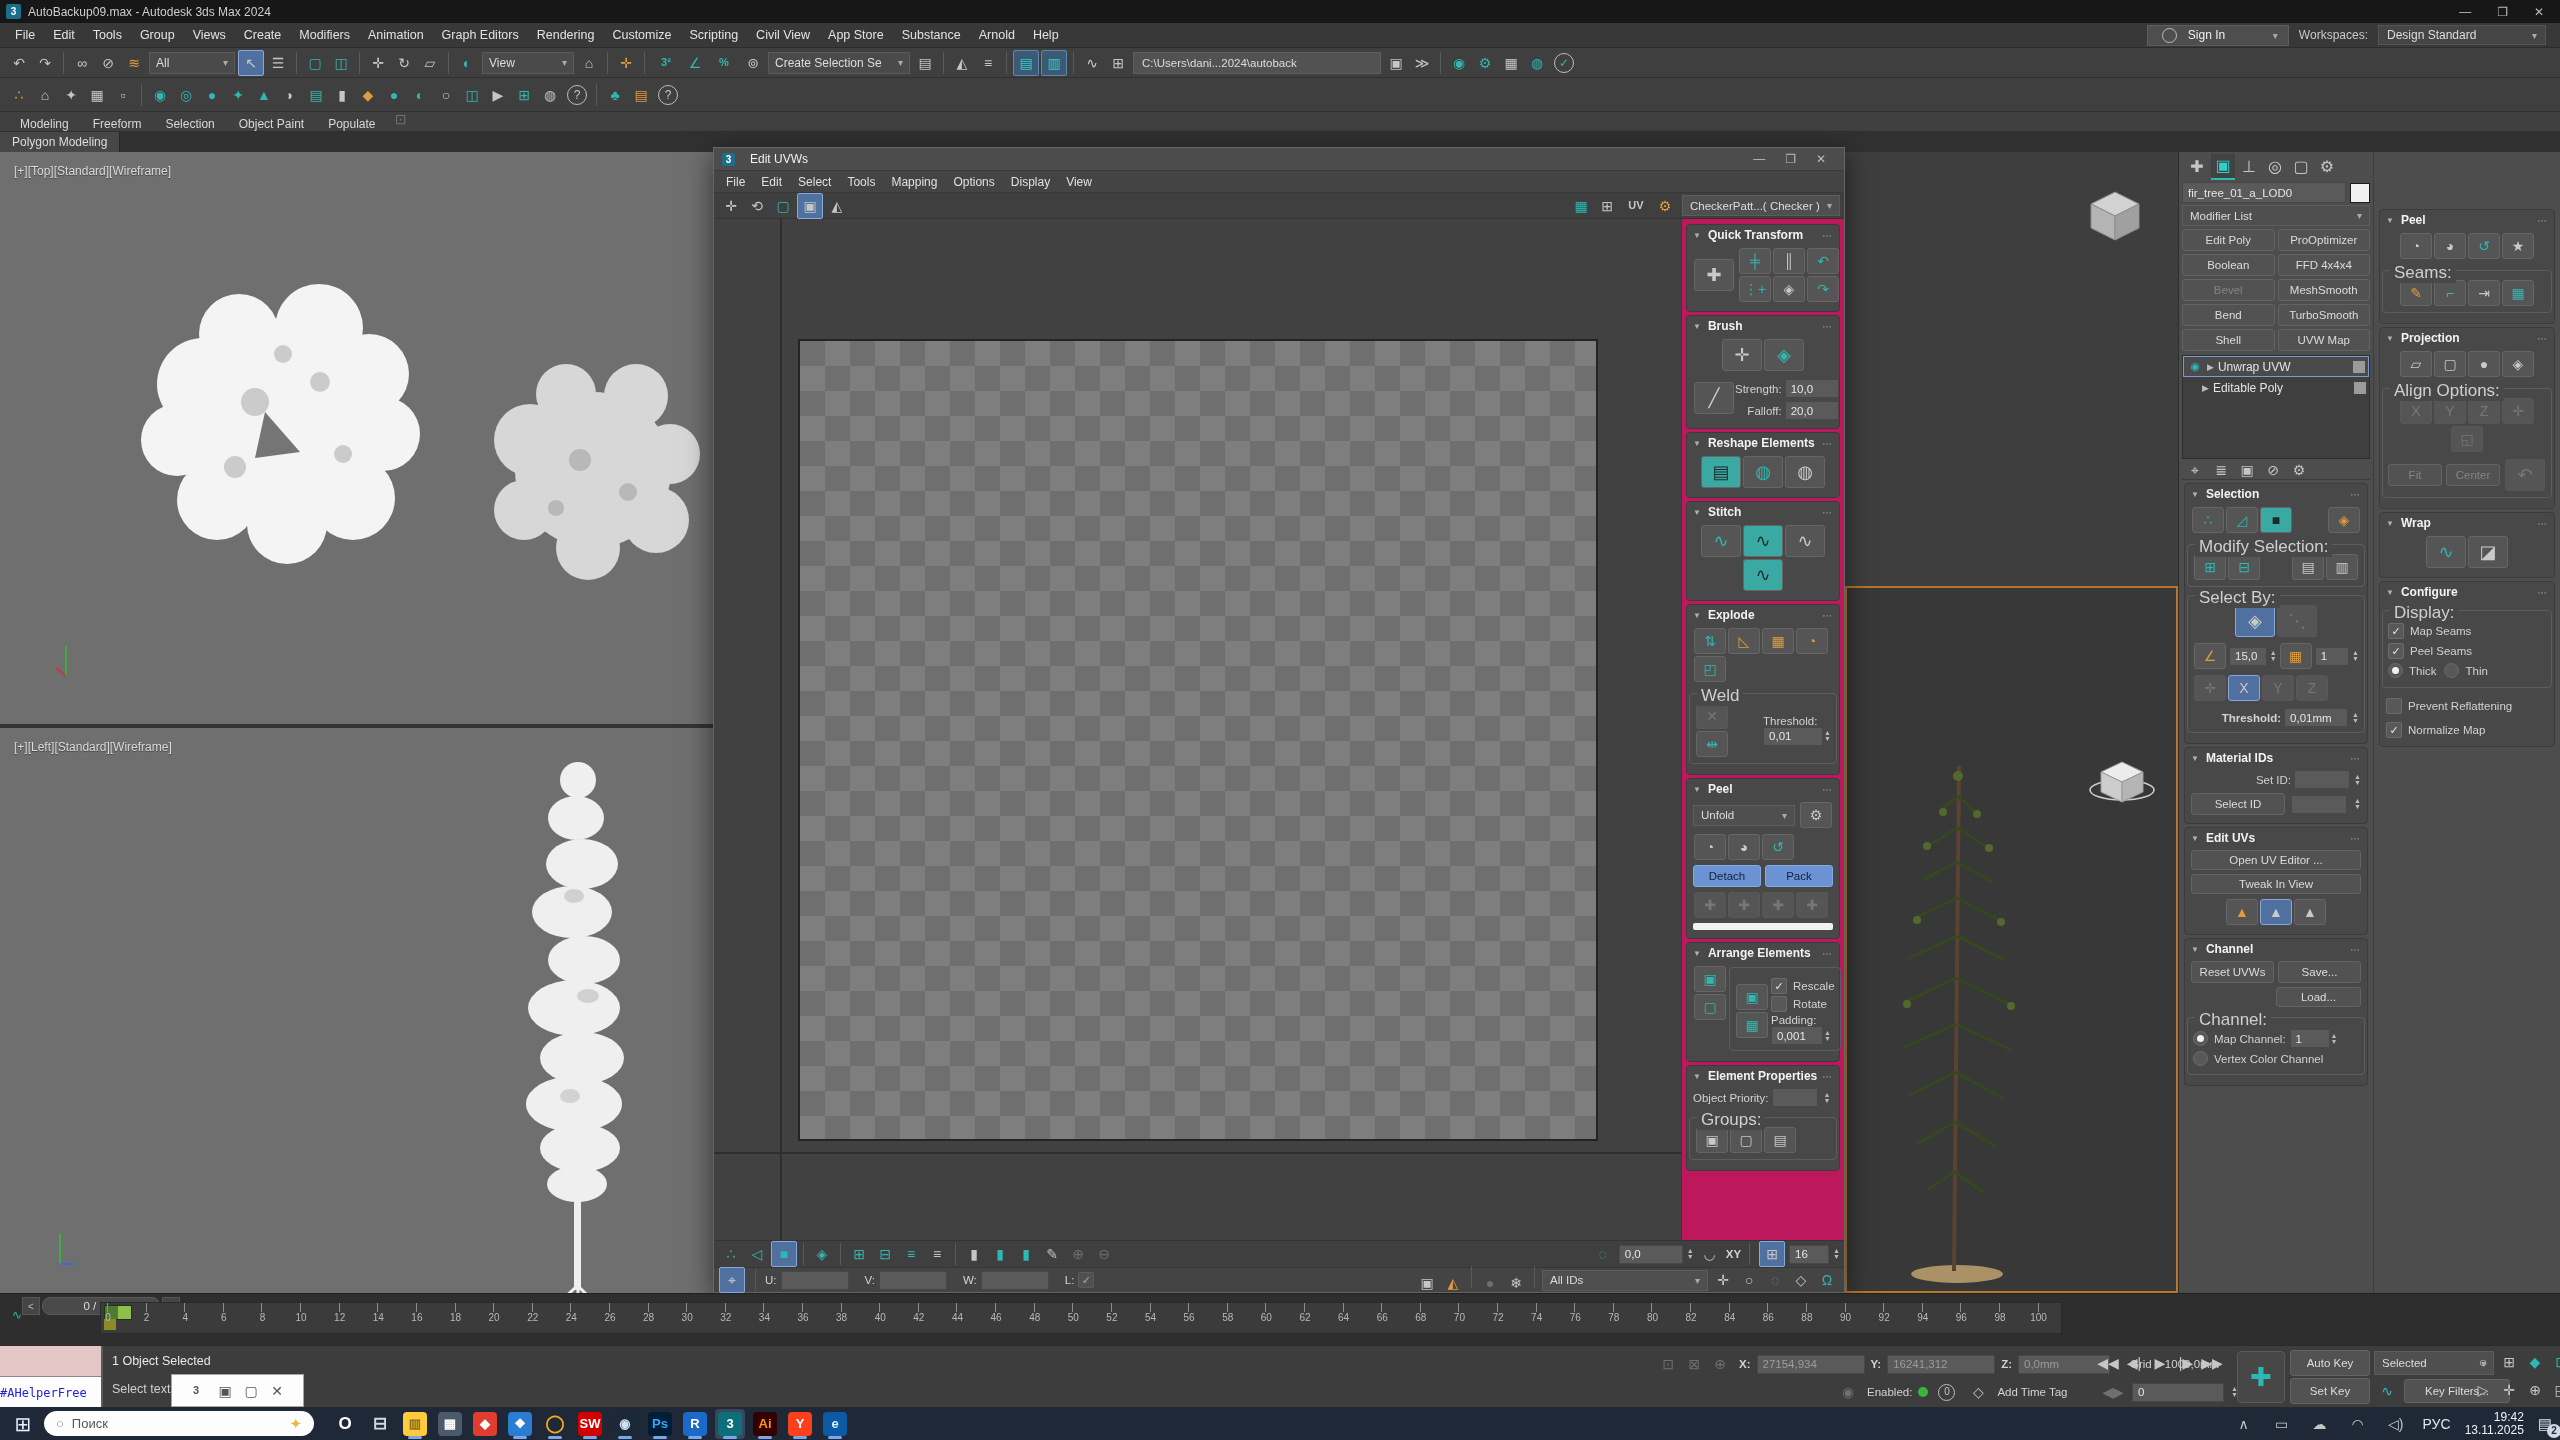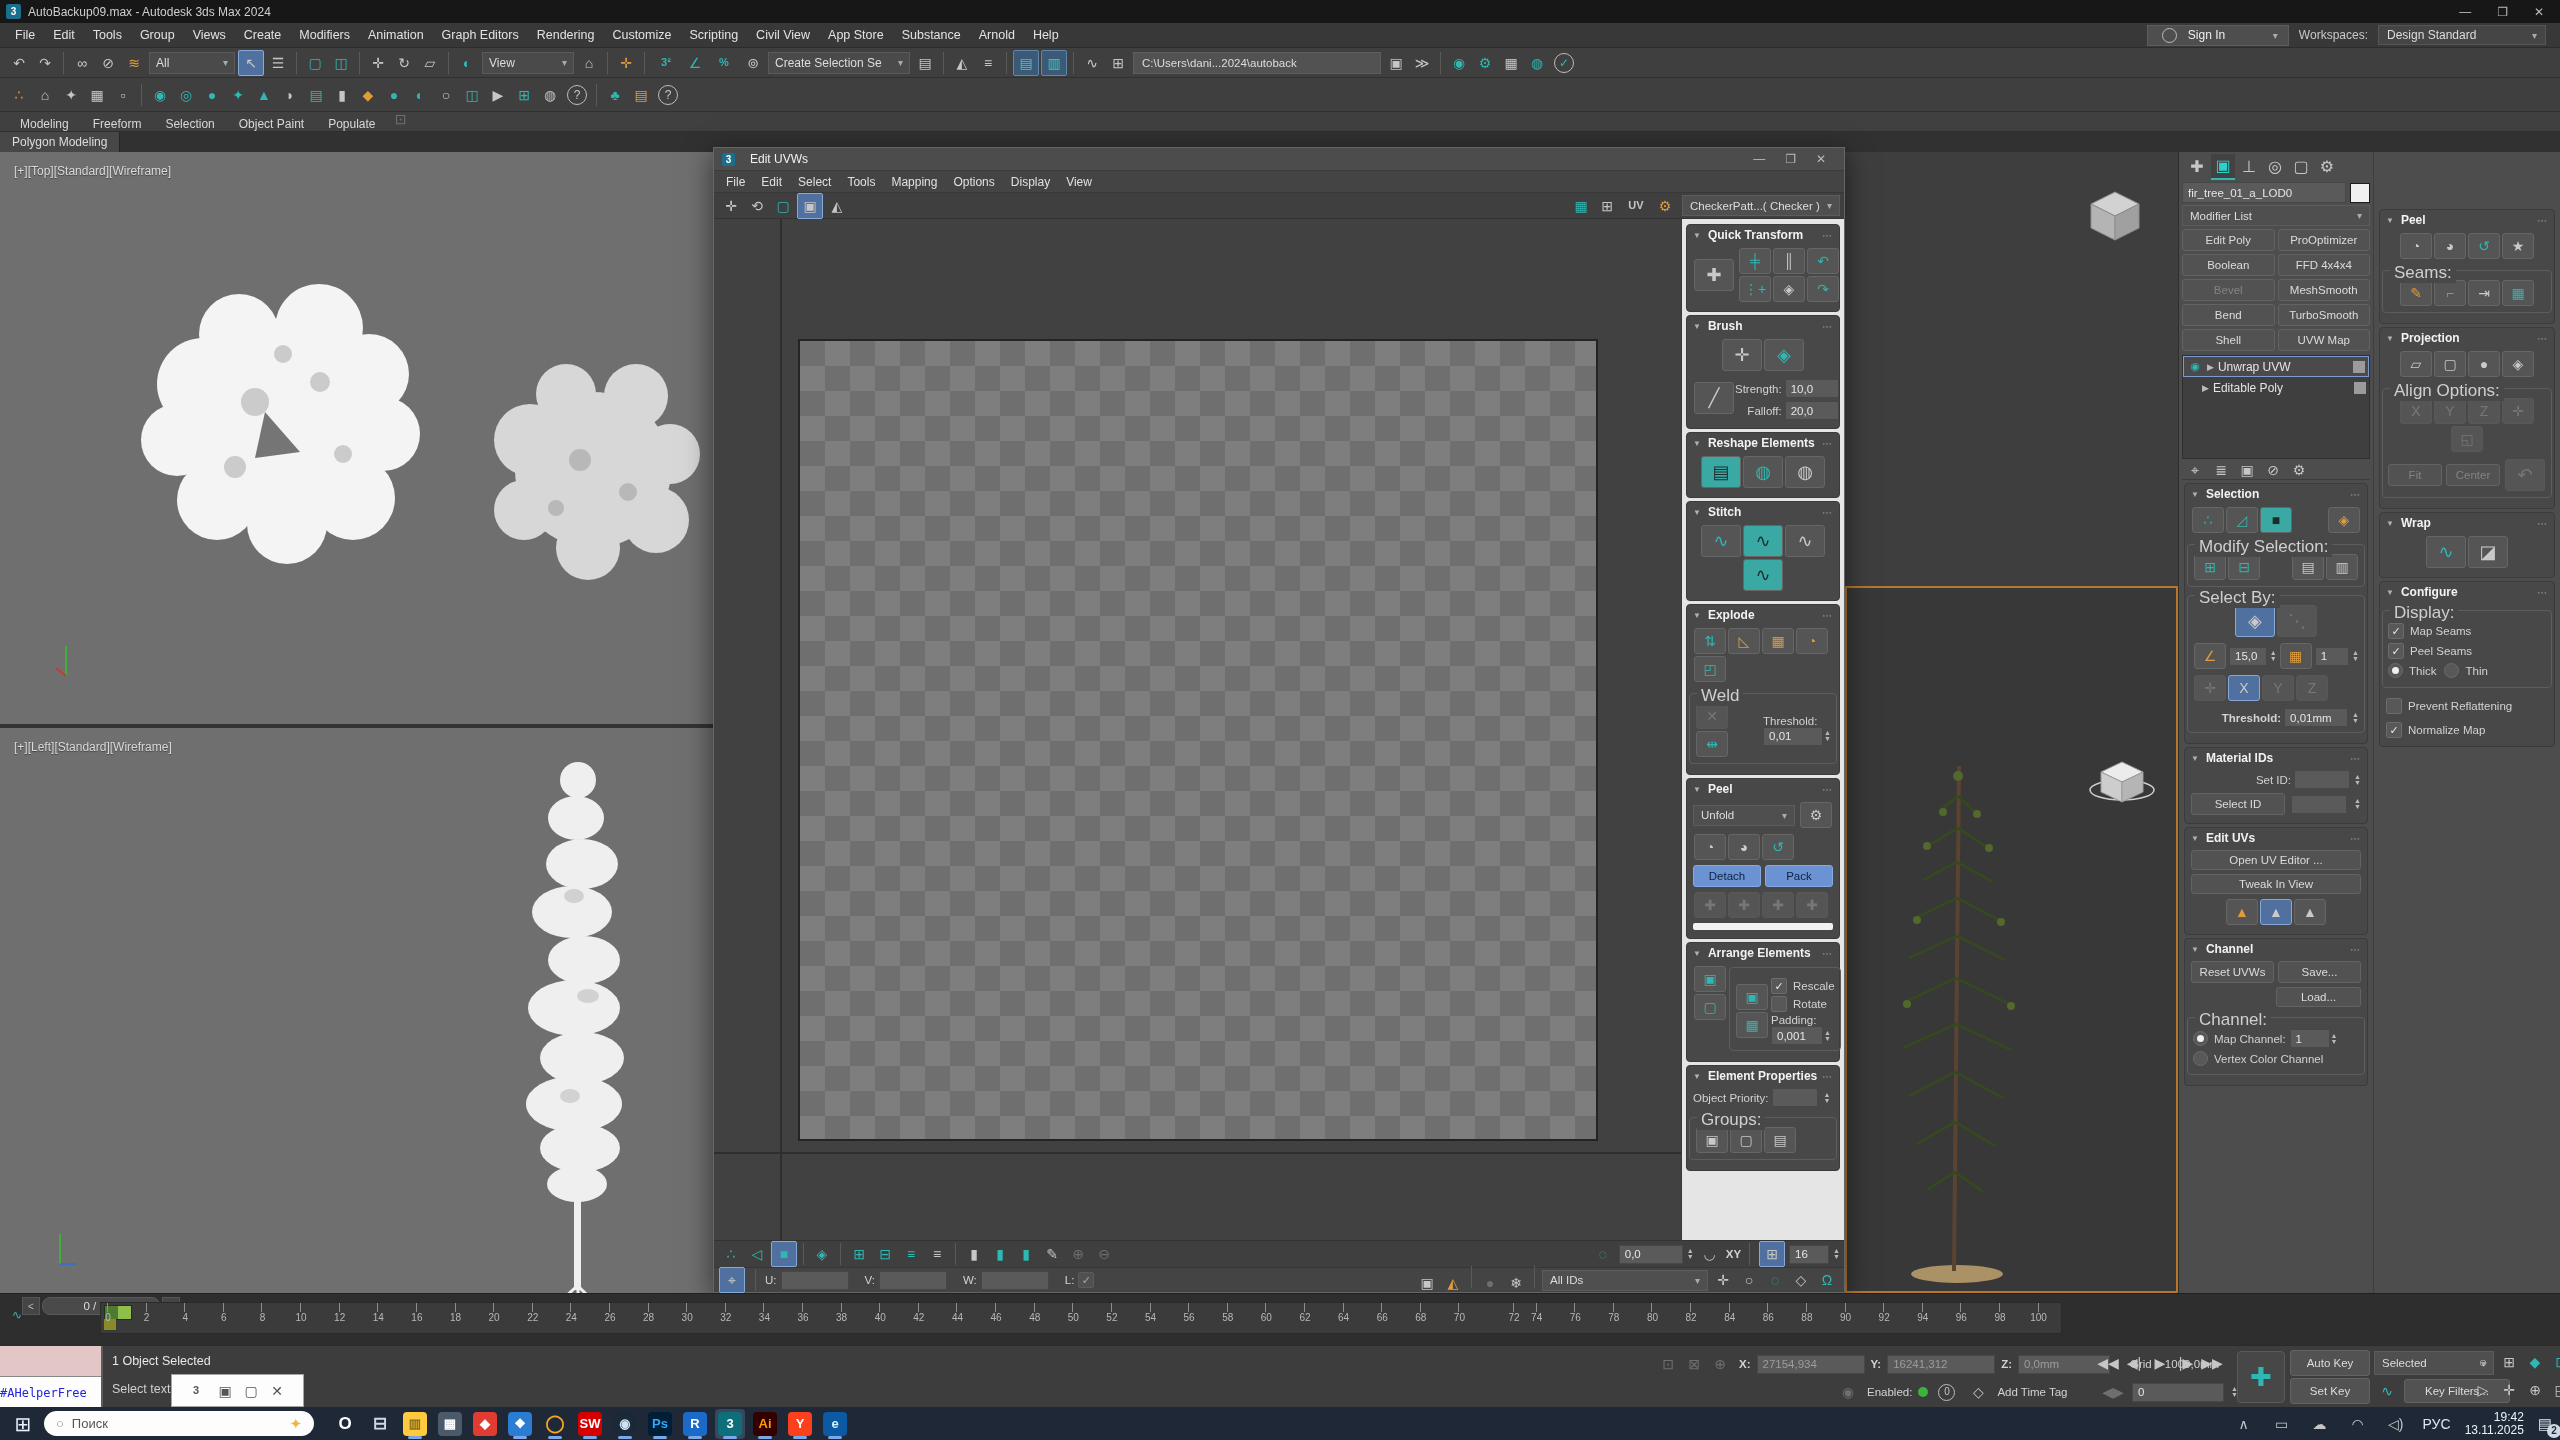--- a/index.html
+++ b/index.html
@@ -55,21 +55,21 @@
   .dlg-title .t{color:#f0f0f0;font-size:12px;}
   .dlg-menu{height:21px;background:#444;display:flex;align-items:center;padding-left:4px;border-bottom:1px solid #383838;}
   .dlg-menu .mitem{padding:3px 8px;font-size:12px;color:#e0e0e0;}
   .dlg-tb{height:25px;background:#3f3f3f;display:flex;align-items:center;padding:0 4px;border-bottom:1px solid #333;}
   .dlg-body{flex:1;display:flex;min-height:0;}
   .canvas{position:relative;flex:1;background:#414141;overflow:hidden;}
   .uv-vline{position:absolute;left:66px;top:0;width:2px;height:100%;background:#2e2e2e;}
   .uv-hline{position:absolute;left:0;top:933px;width:100%;height:2px;background:#2e2e2e;}
   .checker{position:absolute;left:84px;top:120px;width:800px;height:802px;border:2px solid #242424;box-sizing:border-box;
     background-image:repeating-conic-gradient(#7e7e7e 0 25%,#6f6f6f 0 50%);background-size:50px 50px;}
-  .sidepanel{width:163px;background:#e5e5e5;border-left:1px solid #393939;overflow:hidden;padding:2px 2px;box-sizing:border-box;}
+  .sidepanel{width:163px;background:#be185d;border-left:1px solid #393939;overflow:hidden;padding:2px 2px;box-sizing:border-box;}
   .dlg-tb2{height:26px;background:#3f3f3f;border-top:1px solid #333;display:flex;align-items:center;padding:0 4px;}
   .dlg-status{height:24px;background:#444;border-top:1px solid #363636;display:flex;align-items:center;padding:0 4px;gap:4px;}
   .field{background:#5a5a5a;border:1px solid #474747;color:#e6e6e6;height:17px;display:inline-flex;align-items:center;padding:0 5px;font-size:11.5px;}
   .field.gray{color:#9c9c9c;}
   .spin{display:inline-flex;flex-direction:column;justify-content:center;color:#b9b9b9;font-size:7px;line-height:6px;margin-left:1px;}
   .spin::before{content:"▲";}
   .spin::after{content:"▼";}
   .ddbox{background:#4f4f4f;border:1px solid #5c5c5c;height:19px;display:flex;align-items:center;padding:0 7px;color:#ddd;font-size:11.5px;}
   
   .rollout{background:#484848;border:1px solid #3b3b3b;border-radius:4px;margin:3px 2px;padding-bottom:6px;}
@@ -1017,21 +1017,21 @@
         </div>
         <div class="tick" style="left: calc(65.01% + 6px);">
           <span>66</span>
         </div>
         <div class="tick" style="left: calc(66.98% + 6px);">
           <span>68</span>
         </div>
         <div class="tick" style="left: calc(68.95% + 6px);">
           <span>70</span>
         </div>
-        <div class="tick" style="left: calc(70.92% + 6px); margin-left: 16px;">
+        <div class="tick" style="left: calc(70.92% + 6px);">
           <span>72</span>
         </div>
         <div class="tick" style="left: calc(72.89% + 6px);">
           <span>74</span>
         </div>
         <div class="tick" style="left: calc(74.86% + 6px);">
           <span>76</span>
         </div>
         <div class="tick" style="left: calc(76.83% + 6px);">
           <span>78</span>

